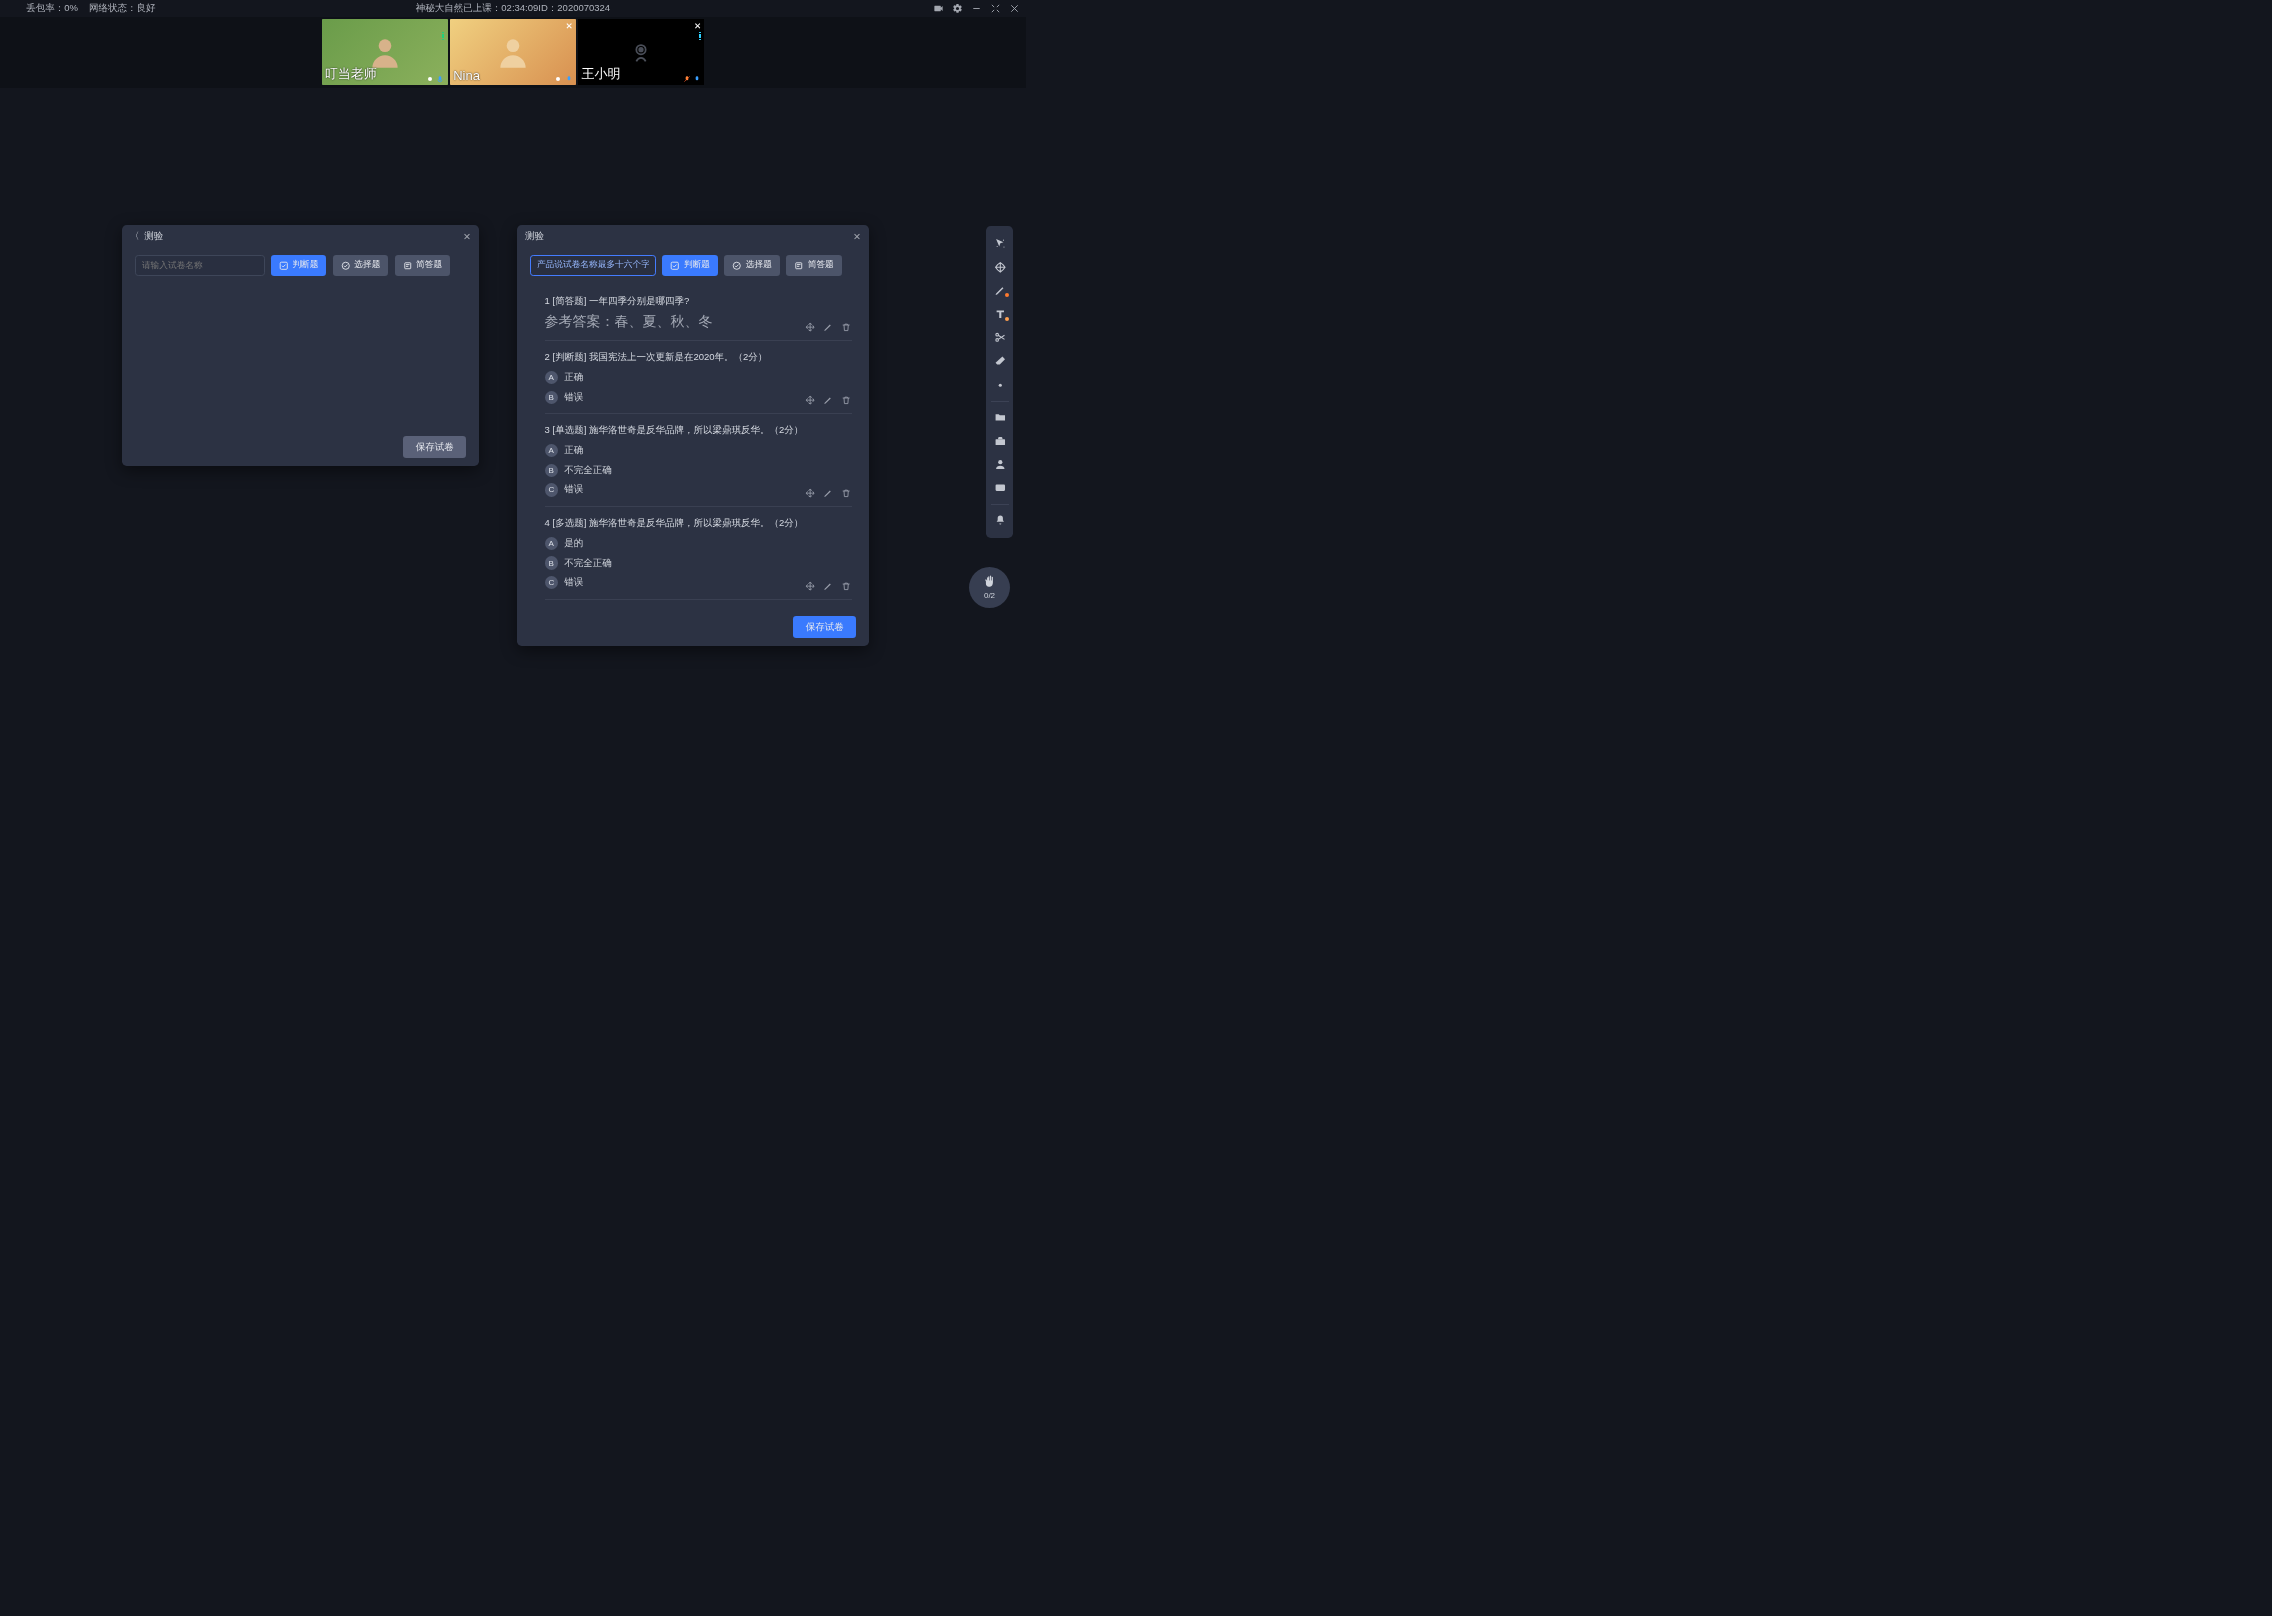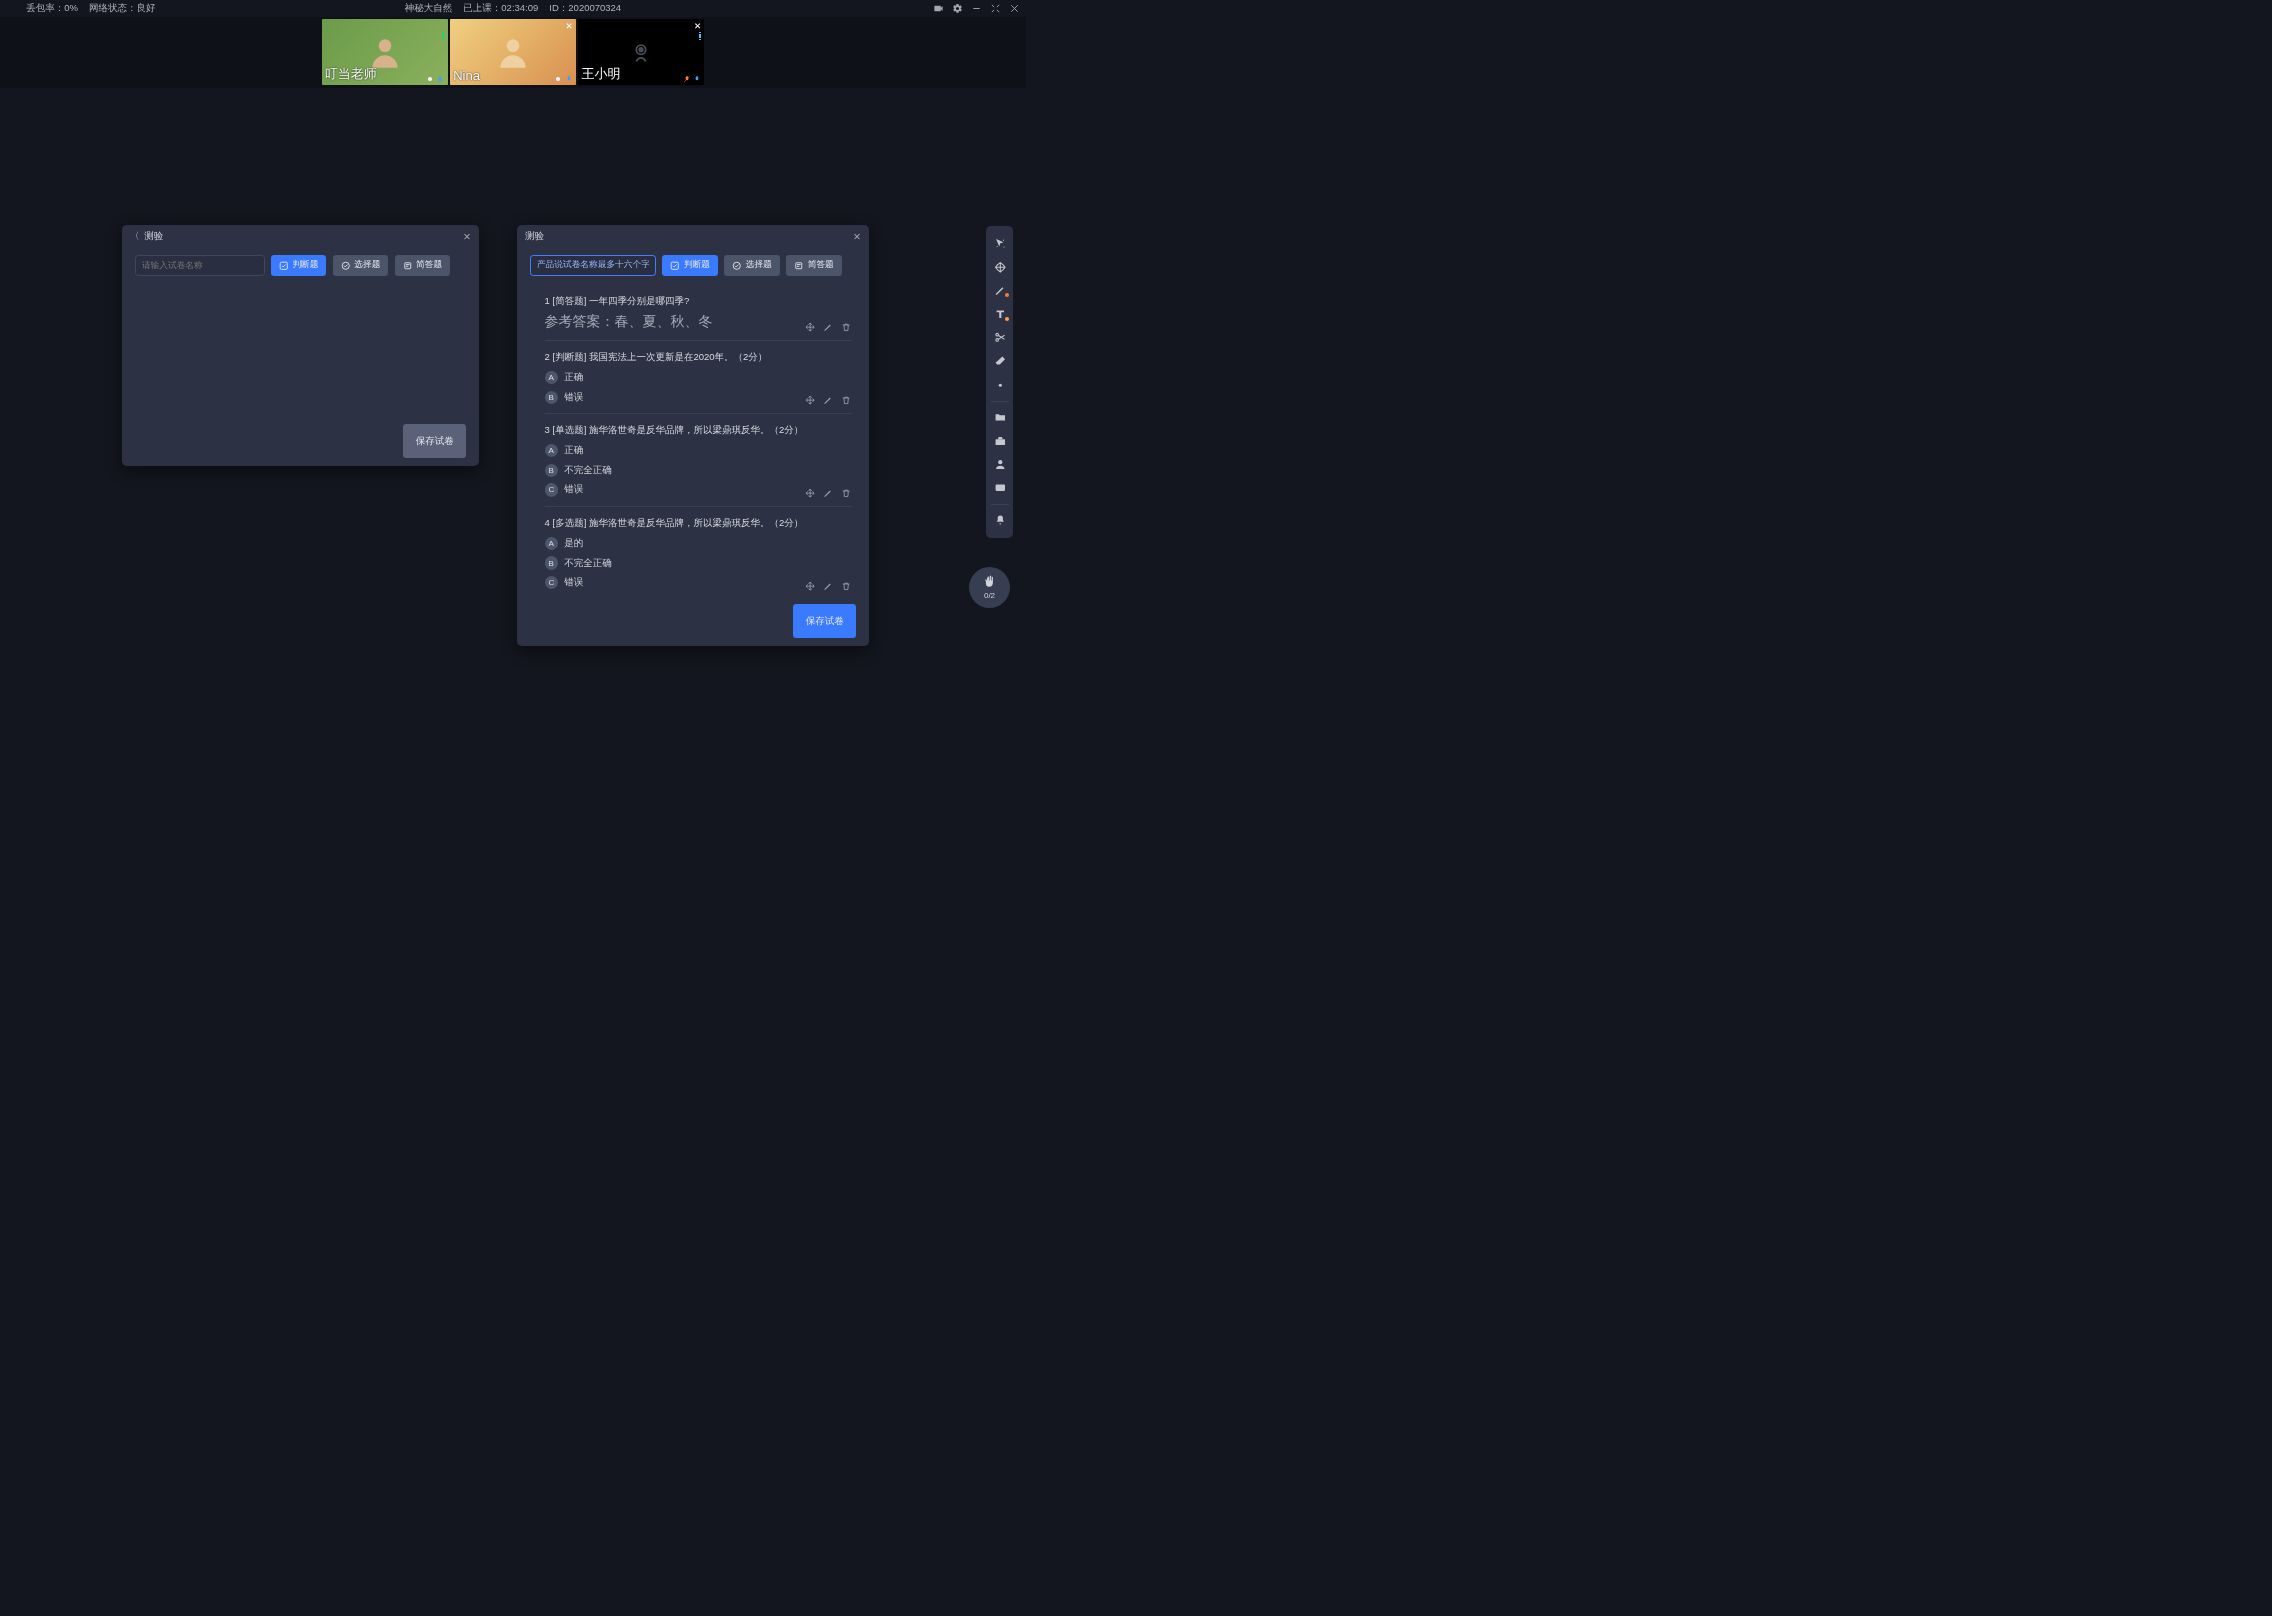--- a/index.html
+++ b/index.html
@@ -15,21 +15,21 @@
 .top-bar {
   height: 17.4px;
   display: flex;
   align-items: center;
   font-size: 9.5px;
   color: #b0b4bd;
   padding: 0 6.3px;
   position: relative;
 }
 .top-left { display: flex; gap: 11px; margin-left: 20px; }
-.top-center { position: absolute; left: 50%; transform: translateX(-50%); display: flex; gap: 11px; }
+.top-center { position: absolute; left: 50%; transform: translateX(-50%); display: flex; }
 .top-right { position: absolute; right: 6.3px; display: flex; gap: 8px; align-items: center; }
 .top-right svg { width: 11px; height: 11px; color: #a3a7b0; cursor: pointer; }
 
 .video-strip {
   height: 71px;
   background: #0e1117;
   display: flex;
   justify-content: center;
   gap: 2.4px;
   padding-top: 1.6px;
@@ -123,21 +123,21 @@
   font-size:9.5px;
 }
 .empty-state .illust { color:#5c6374; }
 
 .panel-footer {
   padding: 8px 12.6px;
   display:flex;
   justify-content:flex-end;
 }
 .save-btn {
-  height:34px;
+  height:22px;
   padding:0 12.6px;
   border:none;
   border-radius:3.2px;
   background:#5a6178;
   color:#e6e8ee;
   font-size:9.5px;
   cursor:pointer;
 }
 .save-btn.primary { background:#3a7afe; }
 

